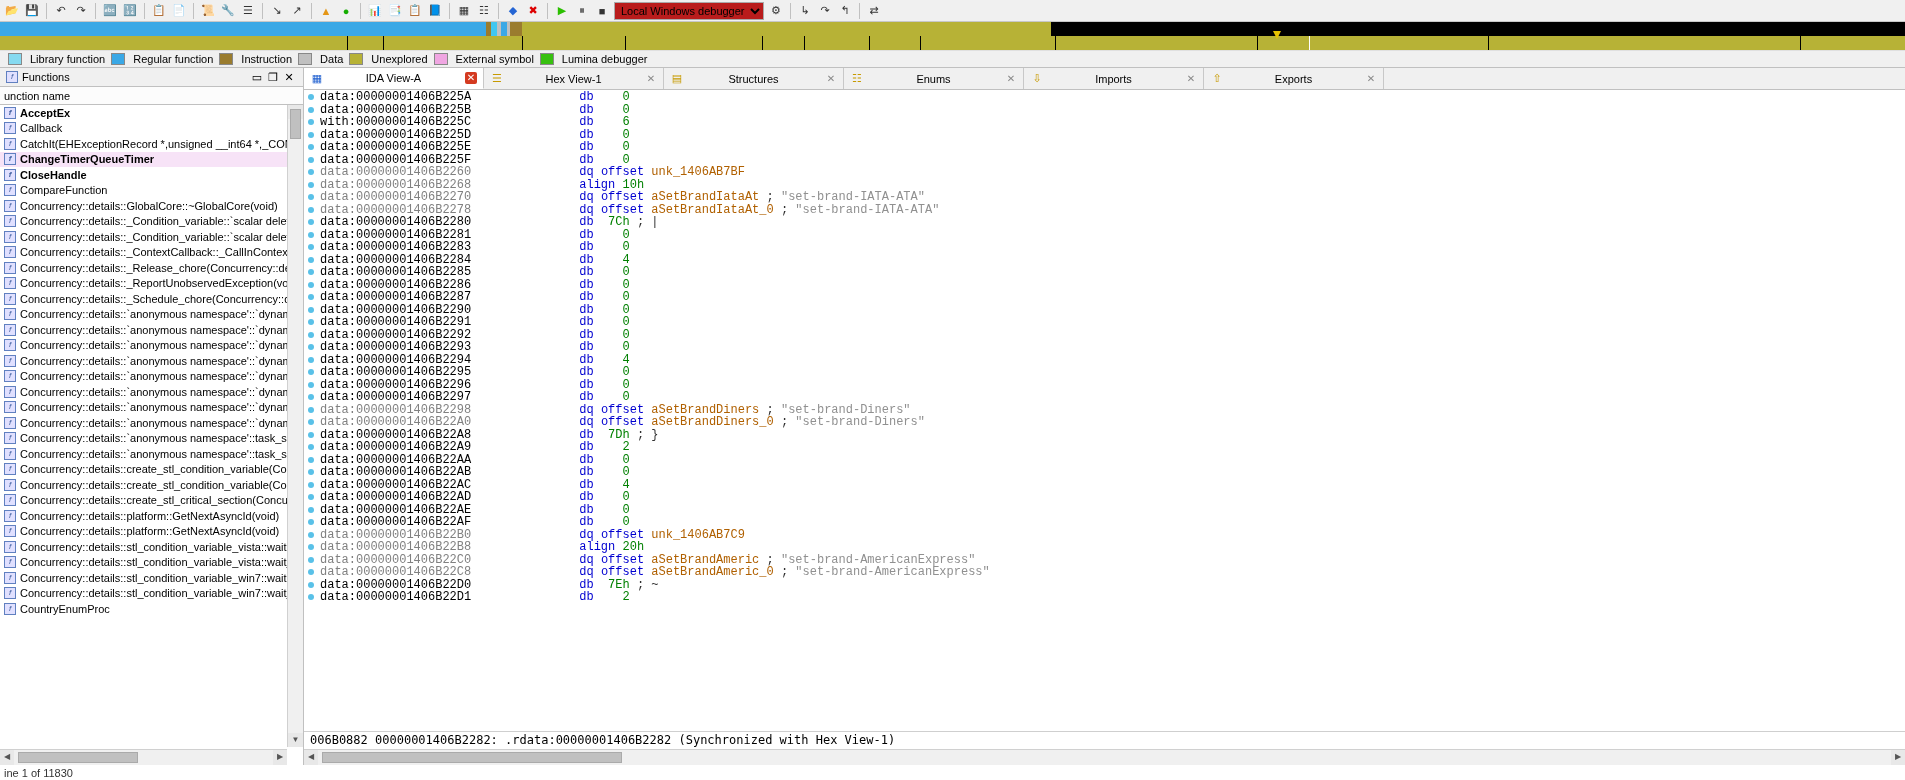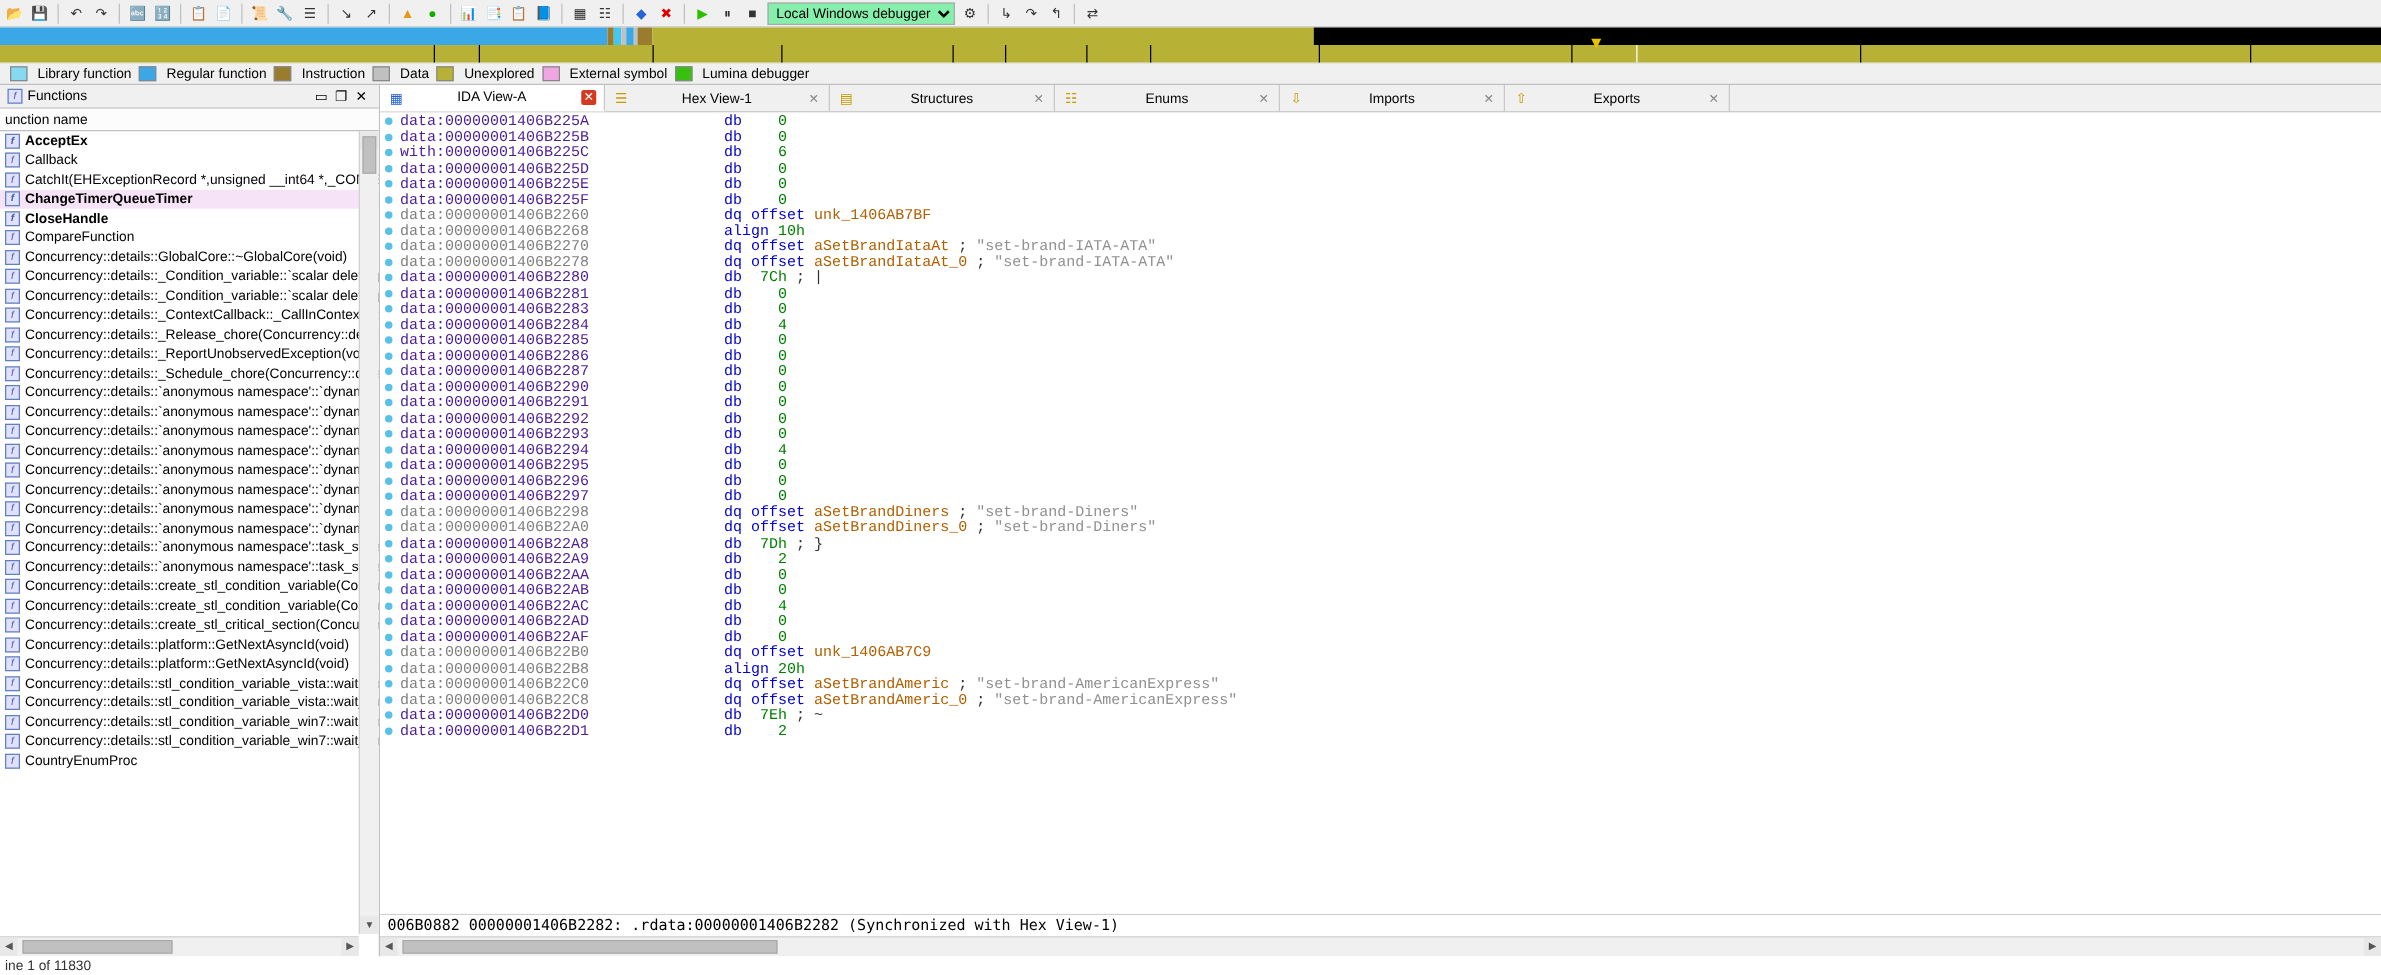--- a/index.html
+++ b/index.html
@@ -2,21 +2,21 @@
 <html><head>
 <meta charset="utf-8">
 <style>
 * { margin:0; padding:0; box-sizing:border-box; }
 body { font-family:"Segoe UI",Tahoma,sans-serif; font-size:11px; color:#000; background:#fff; overflow:hidden; width:1905px; height:780px; position:relative; }
 
 
 .toolbar { height:22px; background:#f0f0f0; border-bottom:1px solid #c8c8c8; display:flex; align-items:center; gap:4px; padding:0 4px;}
 .toolbar .tbtn { width:16px; height:16px; display:inline-flex; align-items:center; justify-content:center; font-size:11px; color:#333; cursor:pointer;}
 .toolbar .sep { width:1px; height:16px; background:#c0c0c0; margin:0 2px;}
-.toolbar select { font-size:11px; height:18px; border:1px solid #aaa; background:#86efac; padding:0 2px;}
+.toolbar select { font-size:11px; height:18px; border:1px solid #aaa; background:#b91c1c; padding:0 2px;}
 .toolbar .arrow-green { color:#2bbf00;}
 .toolbar .dot-green { color:#15ad00;}
 .toolbar .red { color:#d00;}
 .toolbar .blue { color:#2565d4;}
 .toolbar .orange { color:#e49616;}
 
 
 .navstrip { height:14px; position:relative; display:flex; }
 .navstrip .seg { height:100%; }
 .navstrip .tick { position:absolute; top:0; bottom:0; width:1px; background:#000; }
@@ -61,21 +61,21 @@
 .tab .close { width:12px; height:12px; position:absolute; right:6px; font-size:10px; color:#888; text-align:center;}
 .tab.active { background:#fff; border-bottom:1px solid #fff;}
 .tab.active .close { background:#d43a20; color:#fff; border-radius:2px;}
 .tab .icon.blue{color:#2060d0;} .tab .icon.gold{color:#c79a00;}
 
 
 .disasm { flex:1; overflow:hidden; font-family:Consolas,"Courier New",monospace; font-size:12px; line-height:12.5px; position:relative; background:#fff; padding:1px 0;}
 .disasm .line { white-space:pre; padding-left:16px; position:relative;}
 .disasm .line.hl { background:#f3f3f3;}
 .disasm .dot { position:absolute; left:4px; top:3px; width:6px; height:6px; border-radius:50%; background:#59c1e8;}
-.disasm .addr-y { color:#4c1d95;text-align:right; } 
+.disasm .addr-y { color:#000000;text-align:right; } 
 .disasm .addr-g { color:#808080; }
 .disasm .kw { color:#0000d0; }
 .disasm .sym { color:#b06000; }
 .disasm .num { color:#008000; }
 .disasm .cmt { color:#909090; }
 .disasm .op  { color:#303030; }
 
 .disasm-status { height:18px; border-top:1px solid #cfcfcf; font-family:Consolas,monospace; font-size:12px; padding:1px 6px; background:#fff; }
 .disasm-hsb { height:16px; background:#f0f0f0; border-top:1px solid #d0d0d0; position:relative;}
 .disasm-hsb .arr { position:absolute; top:0; bottom:0; width:14px; background:#e8e8e8; text-align:center; font-size:8px; line-height:14px; color:#555;}
@@ -413,20 +413,21 @@
         <div class="line"><span class="dot"></span><span class="addr-y">data:00000001406B2296</span><span>               </span><span class="kw">db    </span><span class="num">0</span></div>
         <div class="line"><span class="dot"></span><span class="addr-y">data:00000001406B2297</span><span>               </span><span class="kw">db    </span><span class="num">0</span></div>
         <div class="line"><span class="dot"></span><span class="addr-g">data:00000001406B2298</span><span>               </span><span class="kw">dq </span><span class="kw">offset </span><span class="sym">aSetBrandDiners</span><span class="op"> ; </span><span class="cmt">"set-brand-Diners"</span></div>
         <div class="line"><span class="dot"></span><span class="addr-g">data:00000001406B22A0</span><span>               </span><span class="kw">dq </span><span class="kw">offset </span><span class="sym">aSetBrandDiners_0</span><span class="op"> ; </span><span class="cmt">"set-brand-Diners"</span></div>
         <div class="line"><span class="dot"></span><span class="addr-y">data:00000001406B22A8</span><span>               </span><span class="kw">db  </span><span class="num">7Dh</span><span class="op"> ; </span><span class="op">}</span></div>
         <div class="line"><span class="dot"></span><span class="addr-y">data:00000001406B22A9</span><span>               </span><span class="kw">db    </span><span class="num">2</span></div>
         <div class="line"><span class="dot"></span><span class="addr-y">data:00000001406B22AA</span><span>               </span><span class="kw">db    </span><span class="num">0</span></div>
         <div class="line"><span class="dot"></span><span class="addr-y">data:00000001406B22AB</span><span>               </span><span class="kw">db    </span><span class="num">0</span></div>
         <div class="line"><span class="dot"></span><span class="addr-y">data:00000001406B22AC</span><span>               </span><span class="kw">db    </span><span class="num">4</span></div>
         <div class="line"><span class="dot"></span><span class="addr-y">data:00000001406B22AD</span><span>               </span><span class="kw">db    </span><span class="num">0</span></div>
+        <div class="line"><span class="dot"></span><span class="addr-y">data:00000001406B22AE</span><span>               </span><span class="kw">db    </span><span class="num">0</span></div>
         <div class="line"><span class="dot"></span><span class="addr-y">data:00000001406B22AF</span><span>               </span><span class="kw">db    </span><span class="num">0</span></div>
         <div class="line"><span class="dot"></span><span class="addr-g">data:00000001406B22B0</span><span>               </span><span class="kw">dq </span><span class="kw">offset </span><span class="sym">unk_1406AB7C9</span></div>
         <div class="line"><span class="dot"></span><span class="addr-g">data:00000001406B22B8</span><span>               </span><span class="kw">align </span><span class="num">20h</span></div>
         <div class="line"><span class="dot"></span><span class="addr-g">data:00000001406B22C0</span><span>               </span><span class="kw">dq </span><span class="kw">offset </span><span class="sym">aSetBrandAmeric</span><span class="op"> ; </span><span class="cmt">"set-brand-AmericanExpress"</span></div>
         <div class="line"><span class="dot"></span><span class="addr-g">data:00000001406B22C8</span><span>               </span><span class="kw">dq </span><span class="kw">offset </span><span class="sym">aSetBrandAmeric_0</span><span class="op"> ; </span><span class="cmt">"set-brand-AmericanExpress"</span></div>
         <div class="line"><span class="dot"></span><span class="addr-y">data:00000001406B22D0</span><span>               </span><span class="kw">db  </span><span class="num">7Eh</span><span class="op"> ; </span><span class="op">~</span></div>
         <div class="line"><span class="dot"></span><span class="addr-y">data:00000001406B22D1</span><span>               </span><span class="kw">db    </span><span class="num">2</span></div>
       </div>
     <div class="disasm-status">006B0882 00000001406B2282: .rdata:00000001406B2282 (Synchronized with Hex View-1)</div>
     <div class="disasm-hsb">

